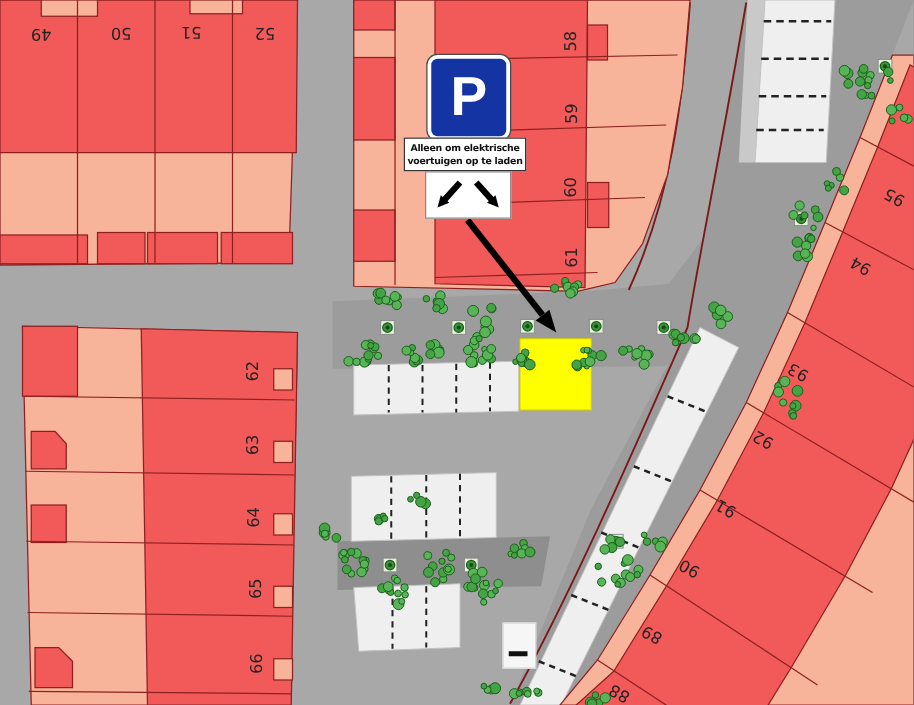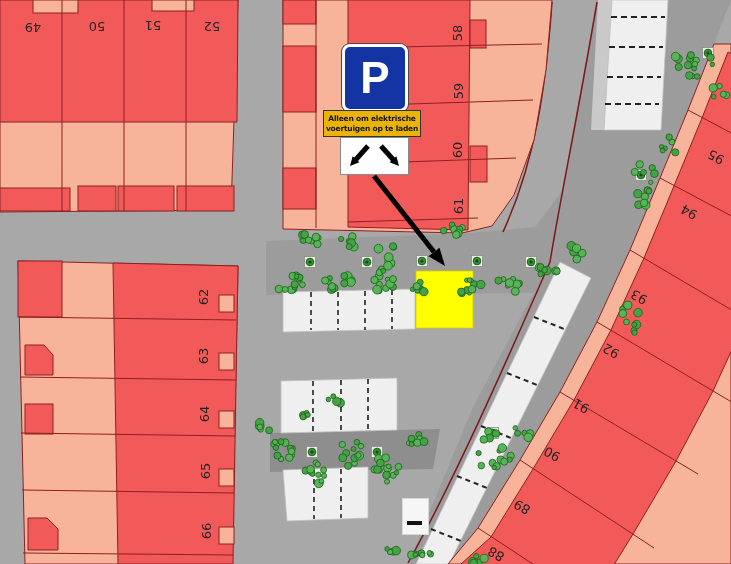--- a/index.html
+++ b/index.html
@@ -10,21 +10,21 @@
       transform:translate(-50%,-50%);}
   .r180{transform:translate(-50%,-50%) rotate(180deg);}
   .rneg90{transform:translate(-50%,-50%) rotate(-90deg);}
   .r209{transform:translate(-50%,-50%) rotate(209deg);}
   .sign{position:absolute;}
   .sign-blue{left:342px;top:44px;width:60px;height:62px;border-radius:8px;
              border:3px solid #ffffff;box-shadow:0 0 0 1px #4a4a4a;
              display:flex;align-items:center;justify-content:center;}
   .sign-blue .pletter{color:#fff;font-size:44px;font-weight:bold;line-height:1;
              font-family:"Liberation Sans",sans-serif;}
-  .sign-panel{left:323px;top:110px;width:96px;height:25px;background:#eab308;
+  .sign-panel{left:323px;top:110px;width:96px;height:25px;background:#ffffff;
              border:1px solid #333;display:flex;flex-direction:column;align-items:center;
              justify-content:center;text-align:center;}
   .sign-panel div{font-size:7.5px;font-weight:bold;line-height:9.5px;color:#111;
              letter-spacing:-0.2px;white-space:nowrap;}
   .sign-arrows{left:340px;top:137px;width:67px;height:36px;background:#fff;
              border:1px solid #8a8a8a;}
   .marker-box{position:absolute;left:402px;top:498px;width:25px;height:35px;
              background:#f6f6f6;border:1px solid #d8d8d8;}
   .marker-box i{position:absolute;left:4px;top:22px;width:15px;height:4px;background:#111;display:block;}
 </style>

